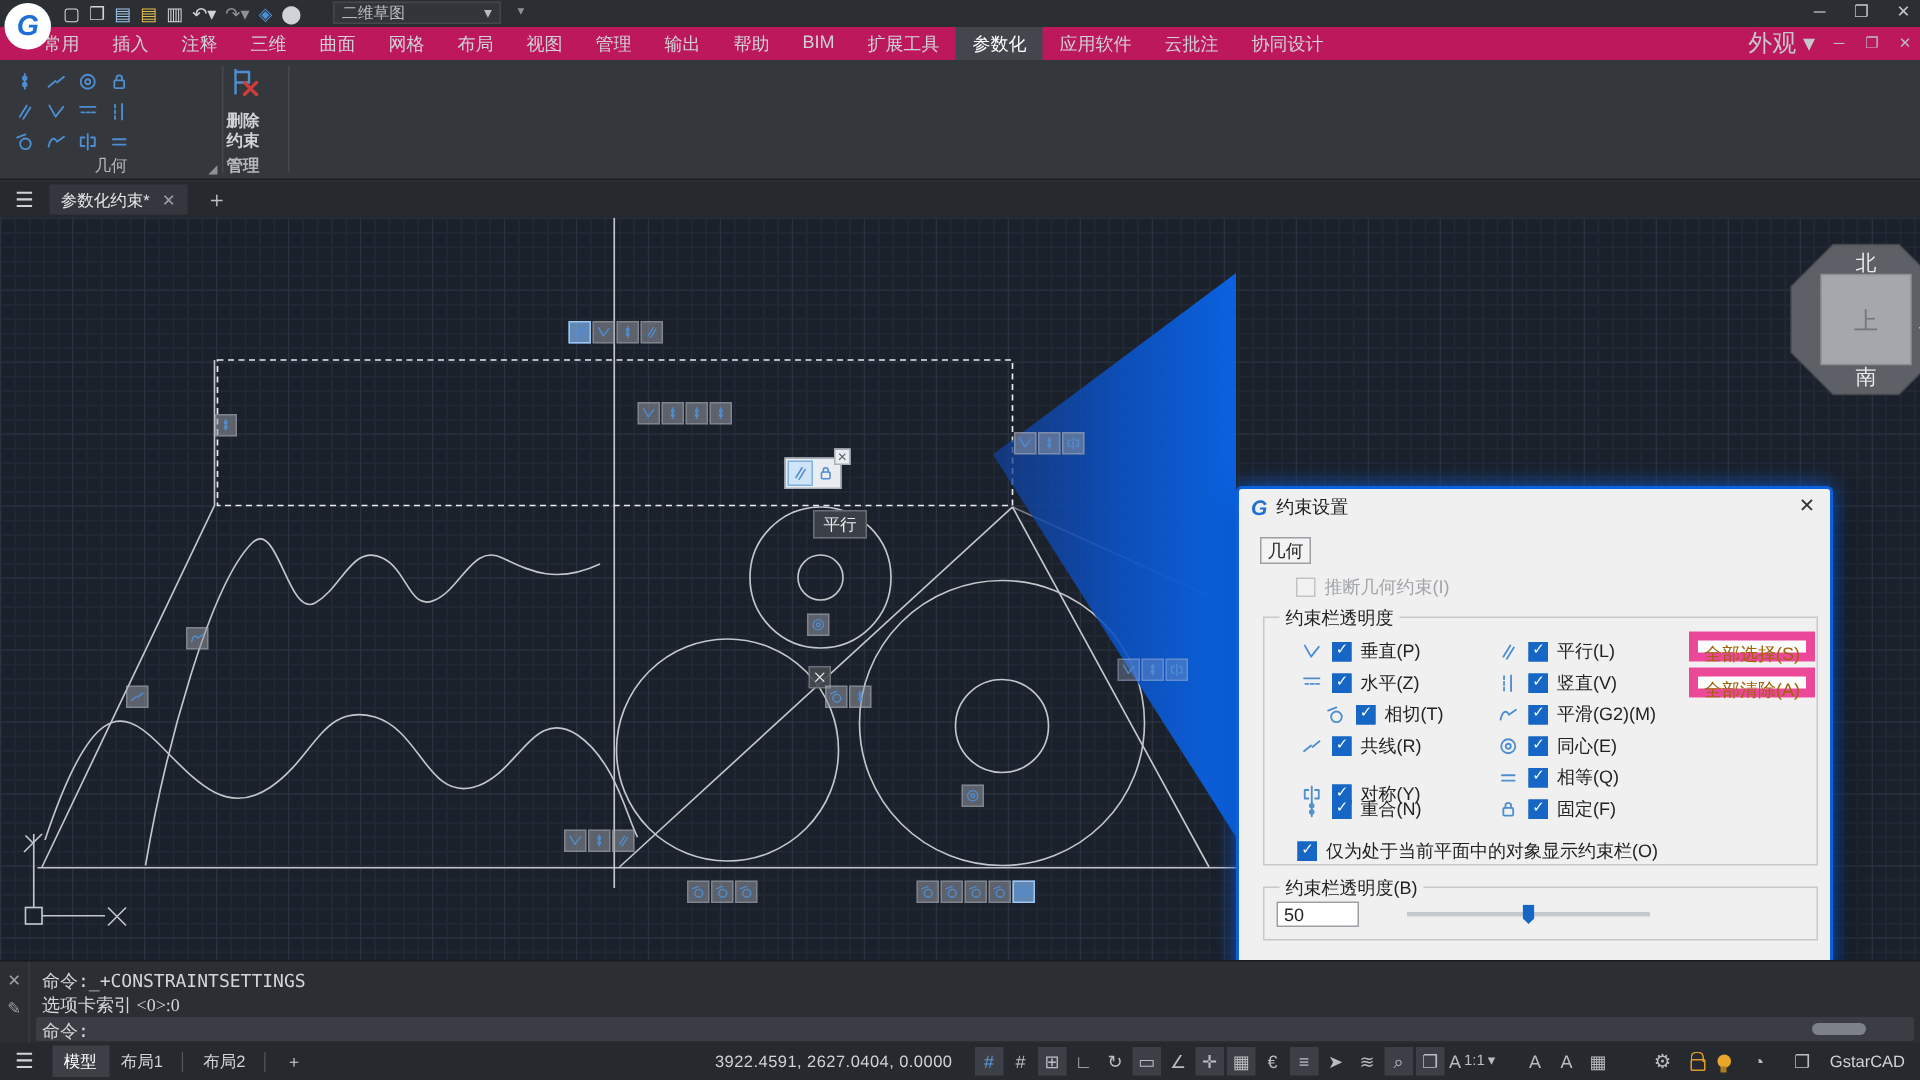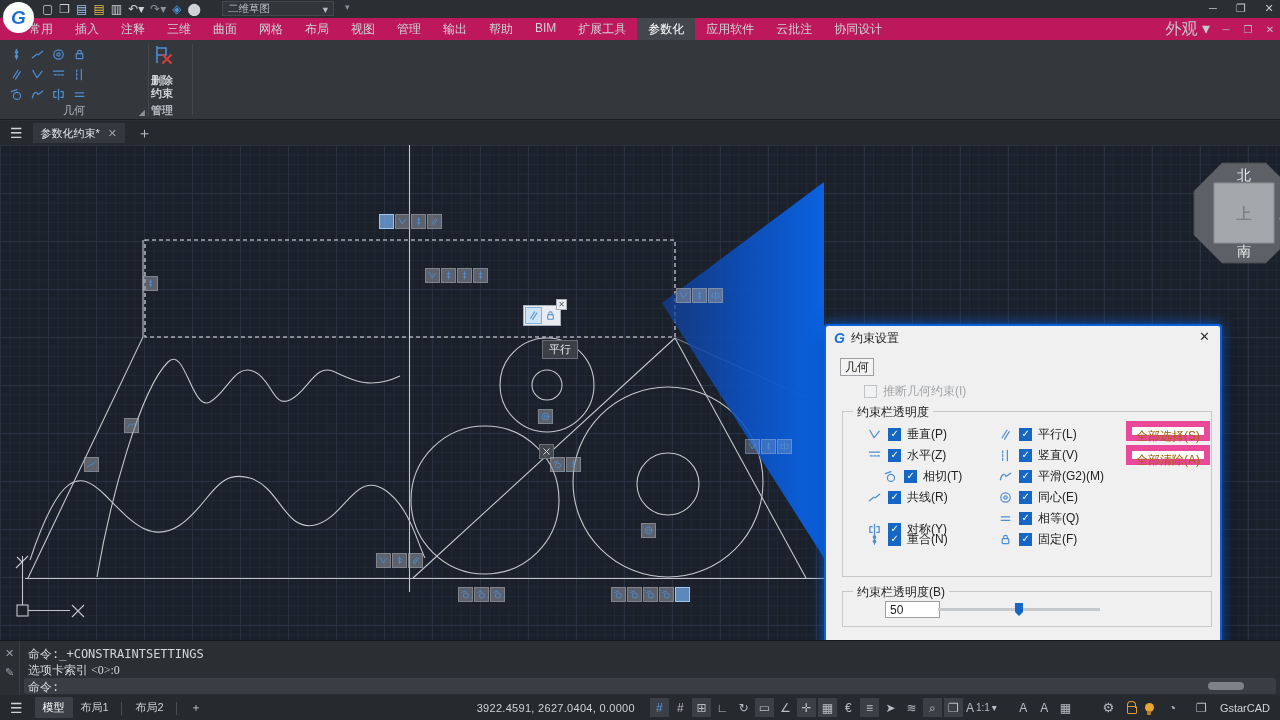--- a/index.html
+++ b/index.html
@@ -691,27 +691,31 @@
             </div>
             <div class="crow" style="left: 155px; top: 119px;">
               <svg class="cicon" width="15" height="15" viewBox="0 0 16 16">
                 <rect x="4.5" y="7" width="7" height="5.5" rx="0.8"></rect>
                 <path d="M6 7 V5.5 a2 2 0 0 1 4 0 V7"></path>
               </svg>
               <span class="chk on"></span>
               <span class="clabel">固定(F)</span>
             </div>
           </div>
+        <div class="crow" style="left:22px;top:147px;">
+          <span class="chk on"></span>
+          <span class="clabel">仅为处于当前平面中的对象显示约束栏(O)</span>
+        </div>
       </div>
       <div class="dbtn" style="left:300px;top:95px;width:84px;">全部选择(S)</div>
       <div class="dbtn" style="left:300px;top:119px;width:84px;">全部清除(A)</div>
 
       <div class="groupbox" style="left:16px;top:265px;width:370px;height:36px;">
         <span class="gtitle">约束栏透明度(B)</span>
-        <div class="tinput" style="left:8px;top:9px;width:55px;height:17px;margin-left:34px;">50</div>
+        <div class="tinput" style="left:8px;top:9px;width:55px;height:17px;">50</div>
         <div class="slider-track" style="left:95px;top:16px;width:162px;"></div>
         <div class="slider-thumb" style="left:172px;top:11px;"></div>
       </div>
 
 
     </div>
   </div>
 
   <div class="cmd">
     <div class="side">

